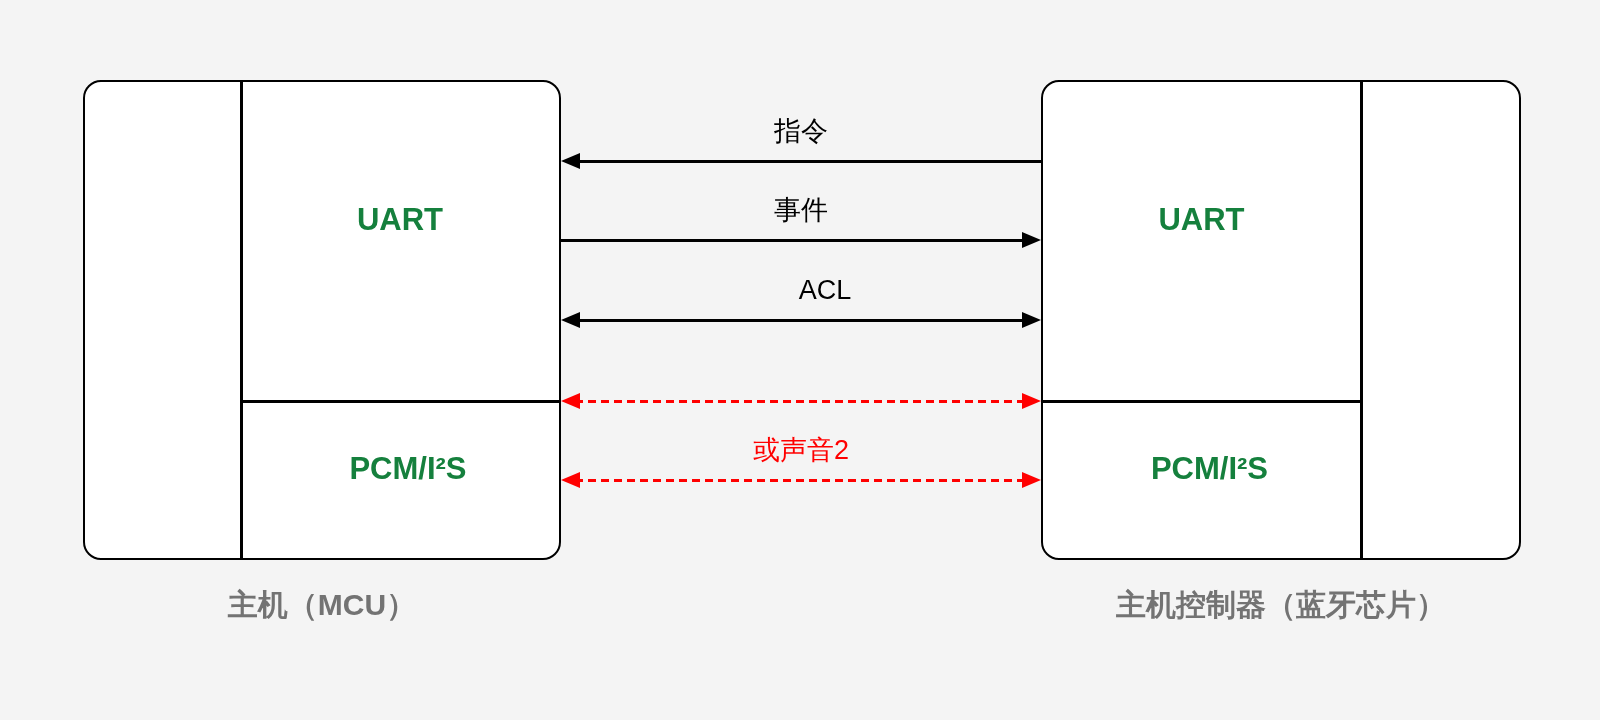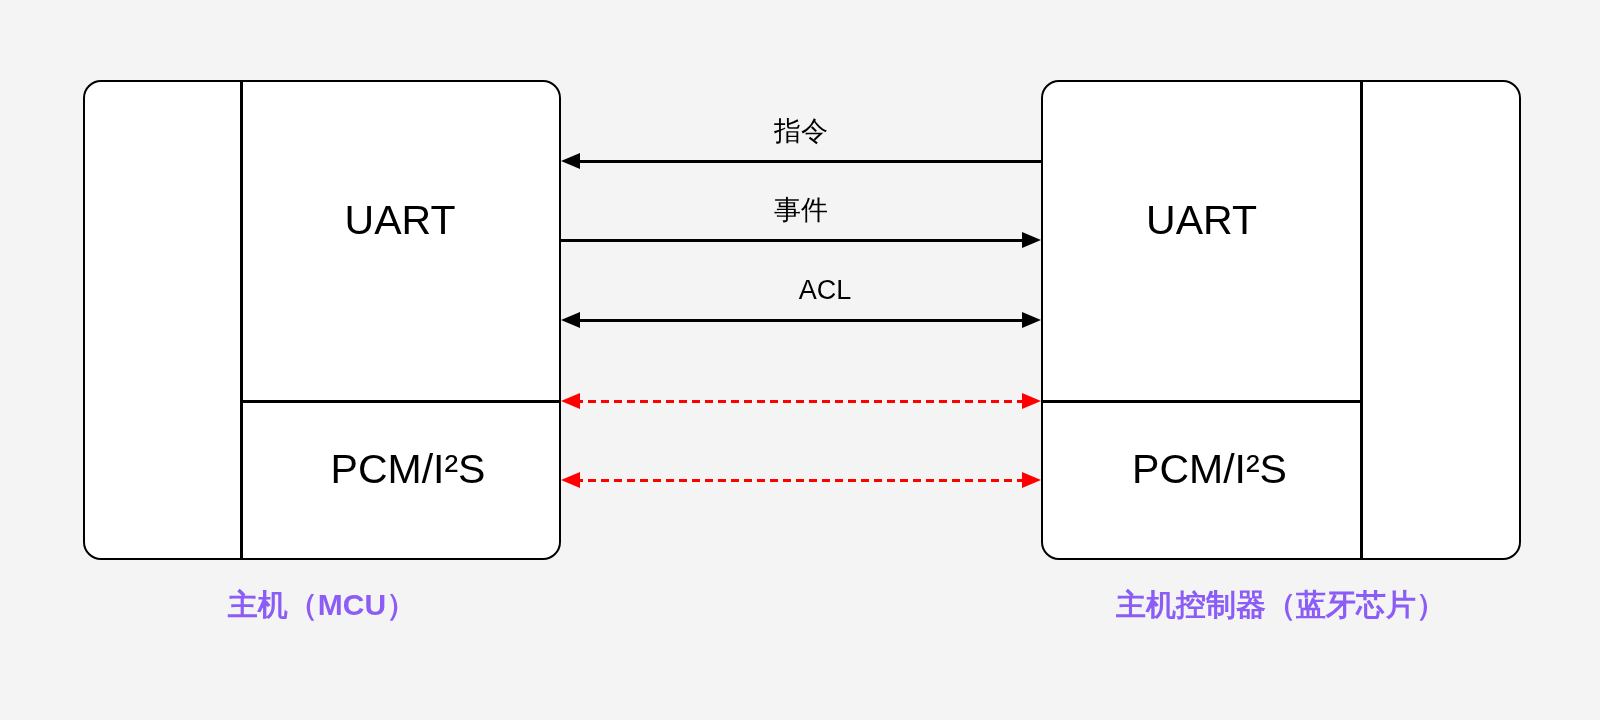--- a/index.html
+++ b/index.html
@@ -26,32 +26,32 @@
   .vdiv{position:absolute;top:0;bottom:0;width:2.5px;background:#000;}
   .box.host .vdiv{left:155px;}
   .box.ctrl .vdiv{left:317px;}
   .hdiv{position:absolute;height:2.5px;background:#000;top:318px;}
   .box.host .hdiv{left:155px;right:0;}
   .box.ctrl .hdiv{left:0;width:319px;}
   .section-label{
     position:absolute;
     height:36px;line-height:36px;
     text-align:center;
-    font-size:41px;font-weight:normal;color:#000000;
+    font-size:31px;font-weight:bold;color:#15803d;
   }
   .box.host .section-label{left:155px;width:320px;}
   .box.ctrl .section-label{left:0;width:317px;}
   .section-label.uart{top:120px;}
   .section-label.pcm{top:369px;padding-left:8px;}
   
   .caption{
     position:absolute;top:586px;
     height:38px;line-height:38px;
     text-align:center;
-    font-size:30px;font-weight:bold;color:#8b5cf6;
+    font-size:30px;font-weight:bold;color:#737373;
   }
   .caption.host{left:83px;width:478px;}
   .caption.ctrl{left:1041px;width:480px;}
   
   .channels{position:absolute;left:561px;top:0;width:480px;height:720px;}
   .ch-label{
     position:absolute;left:0;width:480px;height:30px;line-height:30px;
     text-align:center;font-size:27px;color:#000;
   }
   .ch-label.red{color:#ff0000;}
@@ -109,18 +109,19 @@
 
     <div class="ch-label lbl-2">ACL</div>
     <div class="ch-line ln-2"></div>
     <div class="ah left ah-2"></div>
     <div class="ah right ah-2"></div>
 
     <div class="ch-line dashed ln-3"></div>
     <div class="ah red left ah-3"></div>
     <div class="ah red right ah-3"></div>
 
+    <div class="ch-label red lbl-4">或声音2</div>
     <div class="ch-line dashed ln-4"></div>
     <div class="ah red left ah-4"></div>
     <div class="ah red right ah-4"></div>
 
   </div>
 </div>
 
 </body></html>

